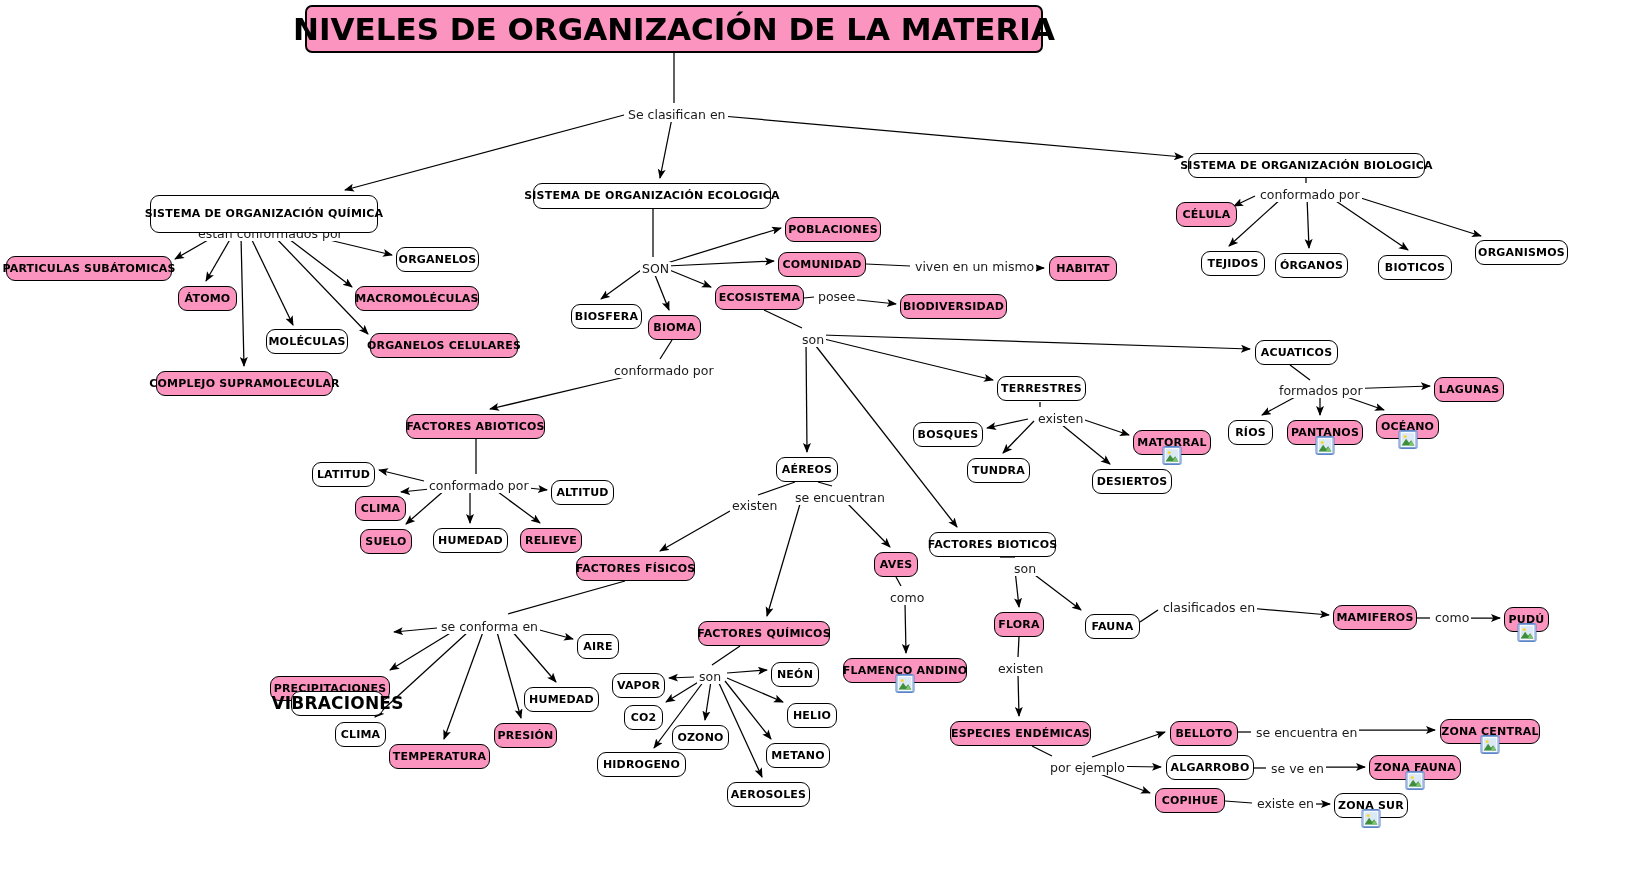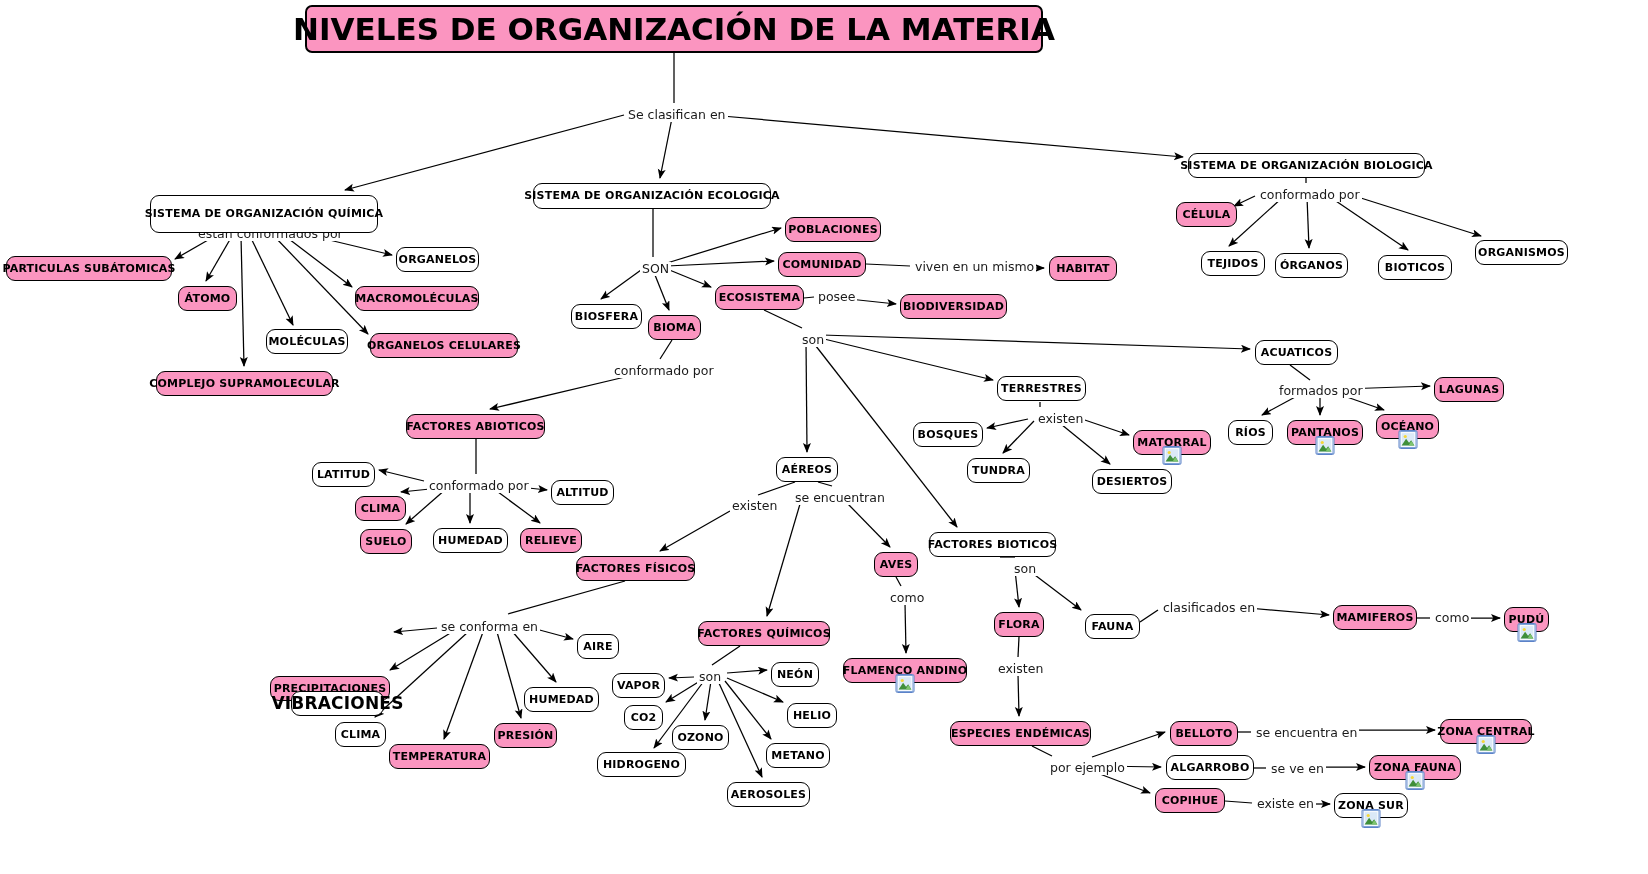--- a/index.html
+++ b/index.html
@@ -447,21 +447,21 @@
       </div>
       <div class="node pink" style="left: 1170px; top: 721px; width: 68px; height: 25px; font-size: 11px;">
         <span class="lbl">BELLOTO</span>
       </div>
       <div class="node" style="left: 1166px; top: 755px; width: 88px; height: 25px; font-size: 11px;">
         <span class="lbl">ALGARROBO</span>
       </div>
       <div class="node pink" style="left: 1155px; top: 788px; width: 70px; height: 25px; font-size: 11px;">
         <span class="lbl">COPIHUE</span>
       </div>
-      <div class="node pink" style="left: 1440px; top: 719px; width: 92px; height: 25px; font-size: 11px;">
+      <div class="node pink" style="left: 1440px; top: 719px; width: 100px; height: 25px; font-size: 11px;">
         <span class="lbl">ZONA CENTRAL</span>
         <span class="reslink">
           <svg viewBox="0 0 16 16" xmlns="http://www.w3.org/2000/svg">
             <rect x="0.5" y="0.5" width="15" height="15" fill="#ffffff" stroke="#7fa2d8" stroke-width="1"></rect>
             <rect x="2" y="2" width="12" height="12" fill="#dbe9f7"></rect>
             <circle cx="5.4" cy="5.2" r="1.5" fill="#f5d73a"></circle>
             <path d="M 2 13.6 L 6.2 7.4 L 9 11 L 11 8.6 L 14 13.6 Z" fill="#3f8f3a"></path>
             <path d="M 8.6 13.6 L 11 9.4 L 14 13.6 Z" fill="#7ec46f"></path>
           </svg>
         </span>

